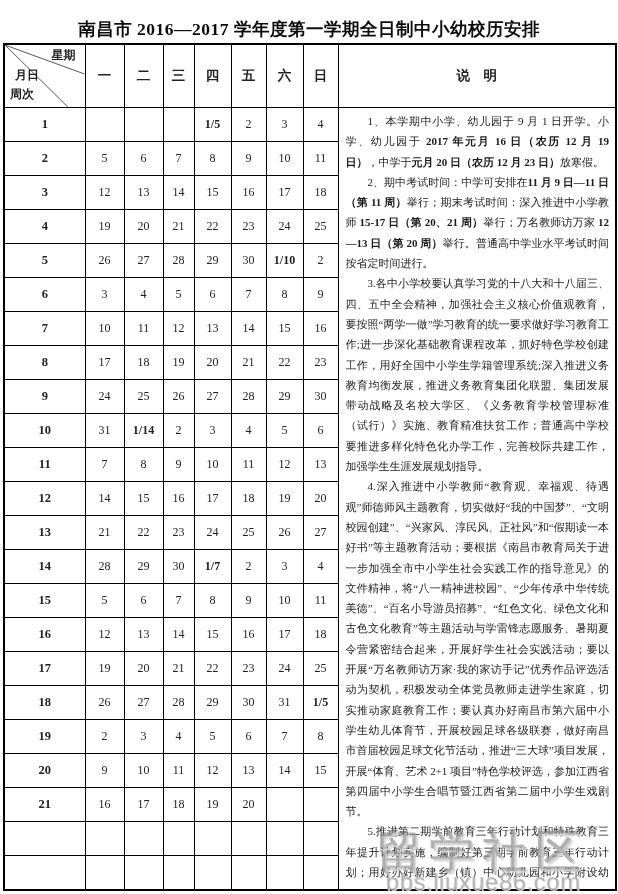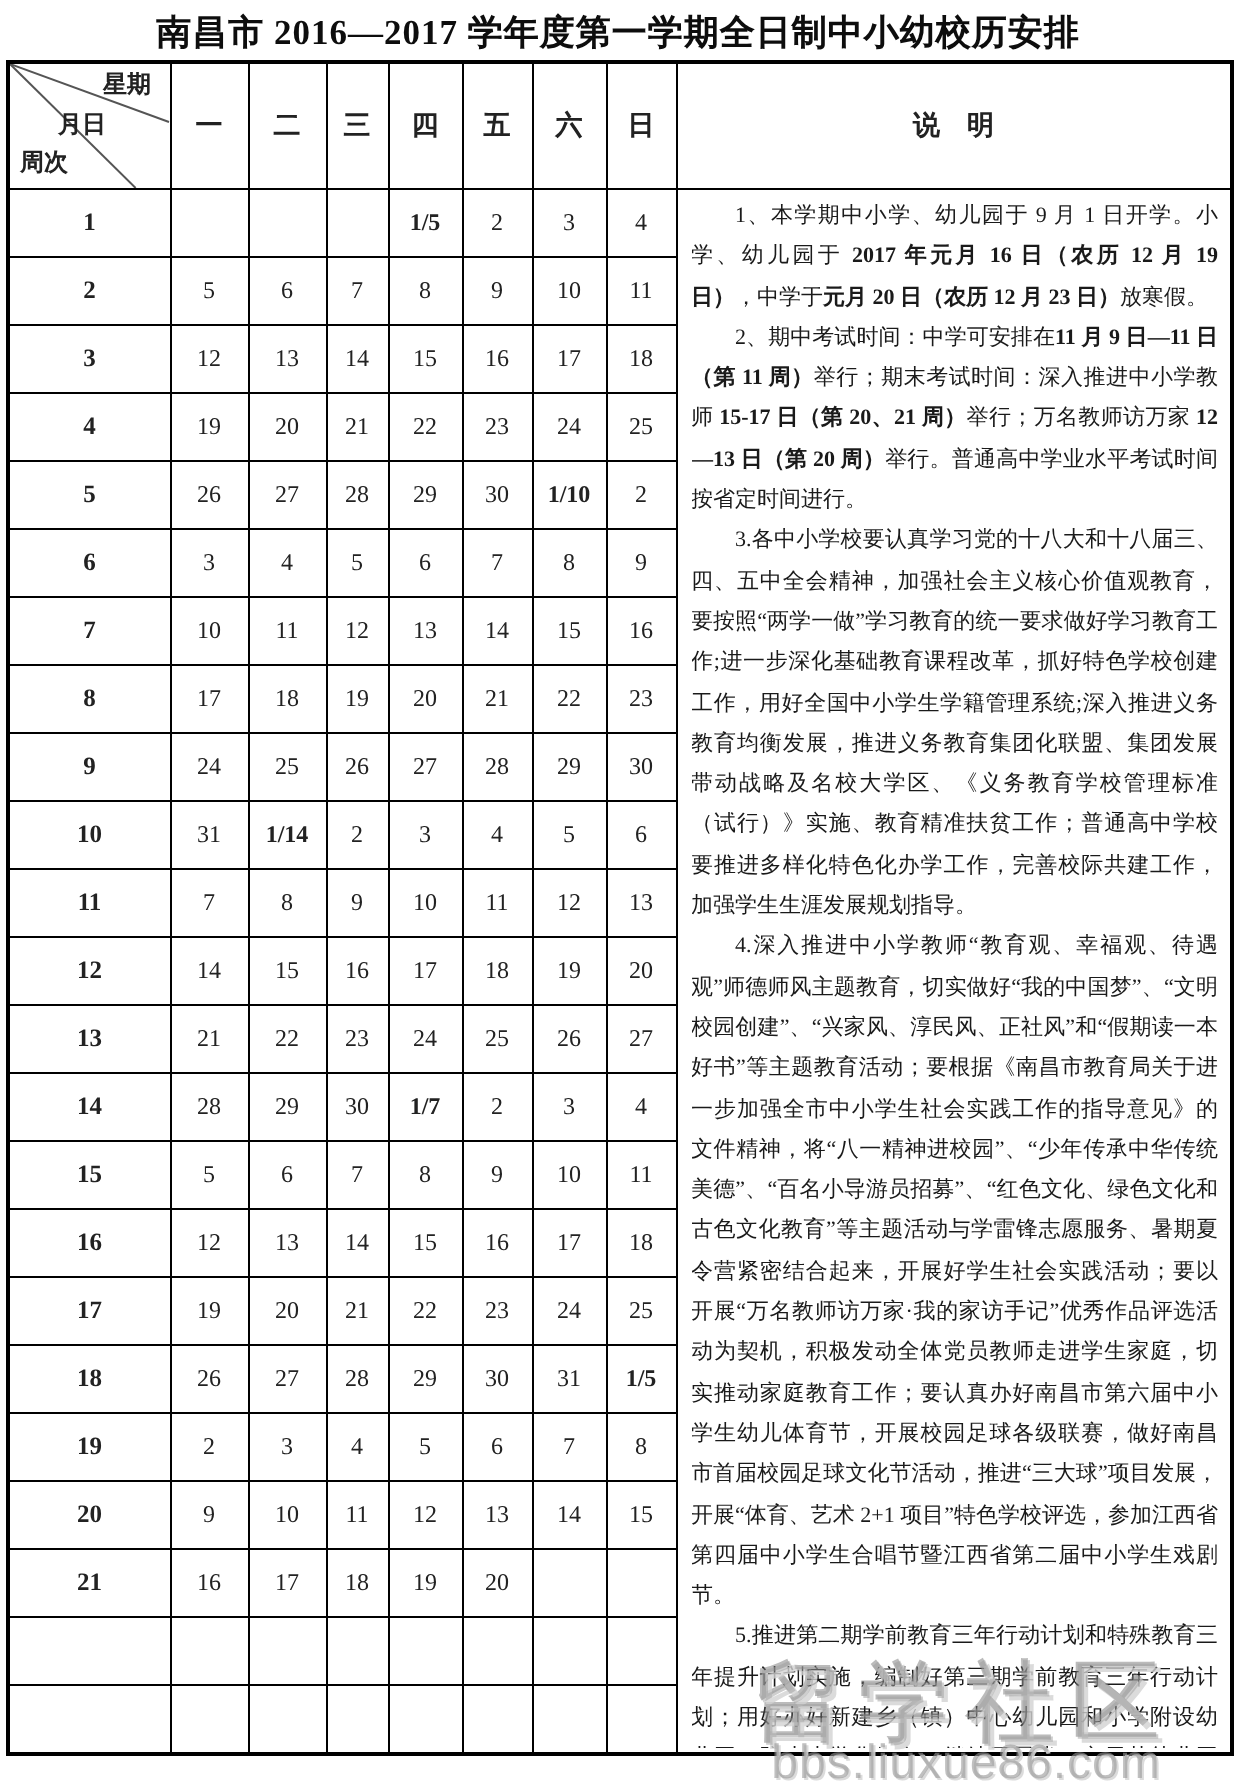--- a/index.html
+++ b/index.html
@@ -2,40 +2,40 @@
 <html><head>
 <meta charset="utf-8">
 <style>
   html,body { margin:0; padding:0; background:#ffffff; }
   body {
     width:618px; height:894px; position:relative; overflow:hidden;
     font-family:"Liberation Serif","DejaVu Serif",serif; color:#111;
   }
   .page { position:relative; width:618px; height:894px; }
   .title {
-    margin:0; padding-top:4px; height:26px; text-align:center;
+    margin:0; padding-top:17px; height:26px; text-align:center;
     font-size:17.5px; font-weight:bold; letter-spacing:0.5px; color:#0d0d0d;
   }
   table.cal {
     border-collapse:collapse; table-layout:fixed;
     margin-left:3px; width:612px; border:2px solid #000;
   }
   .cal th, .cal td {
     border:1px solid #000; padding:0; text-align:center;
     font-size:12px; color:#222; overflow:hidden;
   }
   .cal thead th { height:62px; font-weight:bold; font-size:13.5px; }
   .cal tbody td { height:33px; }
   td.week-cell { font-weight:bold; font-size:12.5px; }
   td.date-cell.bold { font-weight:bold; }
   th.corner-cell { position:relative; padding:0; }
   .corner-svg { position:absolute; left:0; top:0; width:100%; height:100%; }
   .corner-label { position:absolute; font-size:12px; font-weight:bold; line-height:1; }
   .c-top { top:4px;  right:9px; }
-  .c-mid { top:24px; left:24px; }
+  .c-mid { top:24px; left:10px; }
   .c-bot { top:43px; left:5px; }
   td.notes-cell { vertical-align:top; text-align:left; padding:3px 6px 0 7px; }
   .notes-inner {
     height:776px; overflow:hidden; font-size:11px; line-height:20.3px;
     text-align:justify; color:#1a1a1a;
   }
   .notes-inner p { margin:0; text-indent:2em; }
   .notes-inner b { font-weight:bold; }
   .watermark {
     position:absolute; left:350px; top:822px; width:266px;

